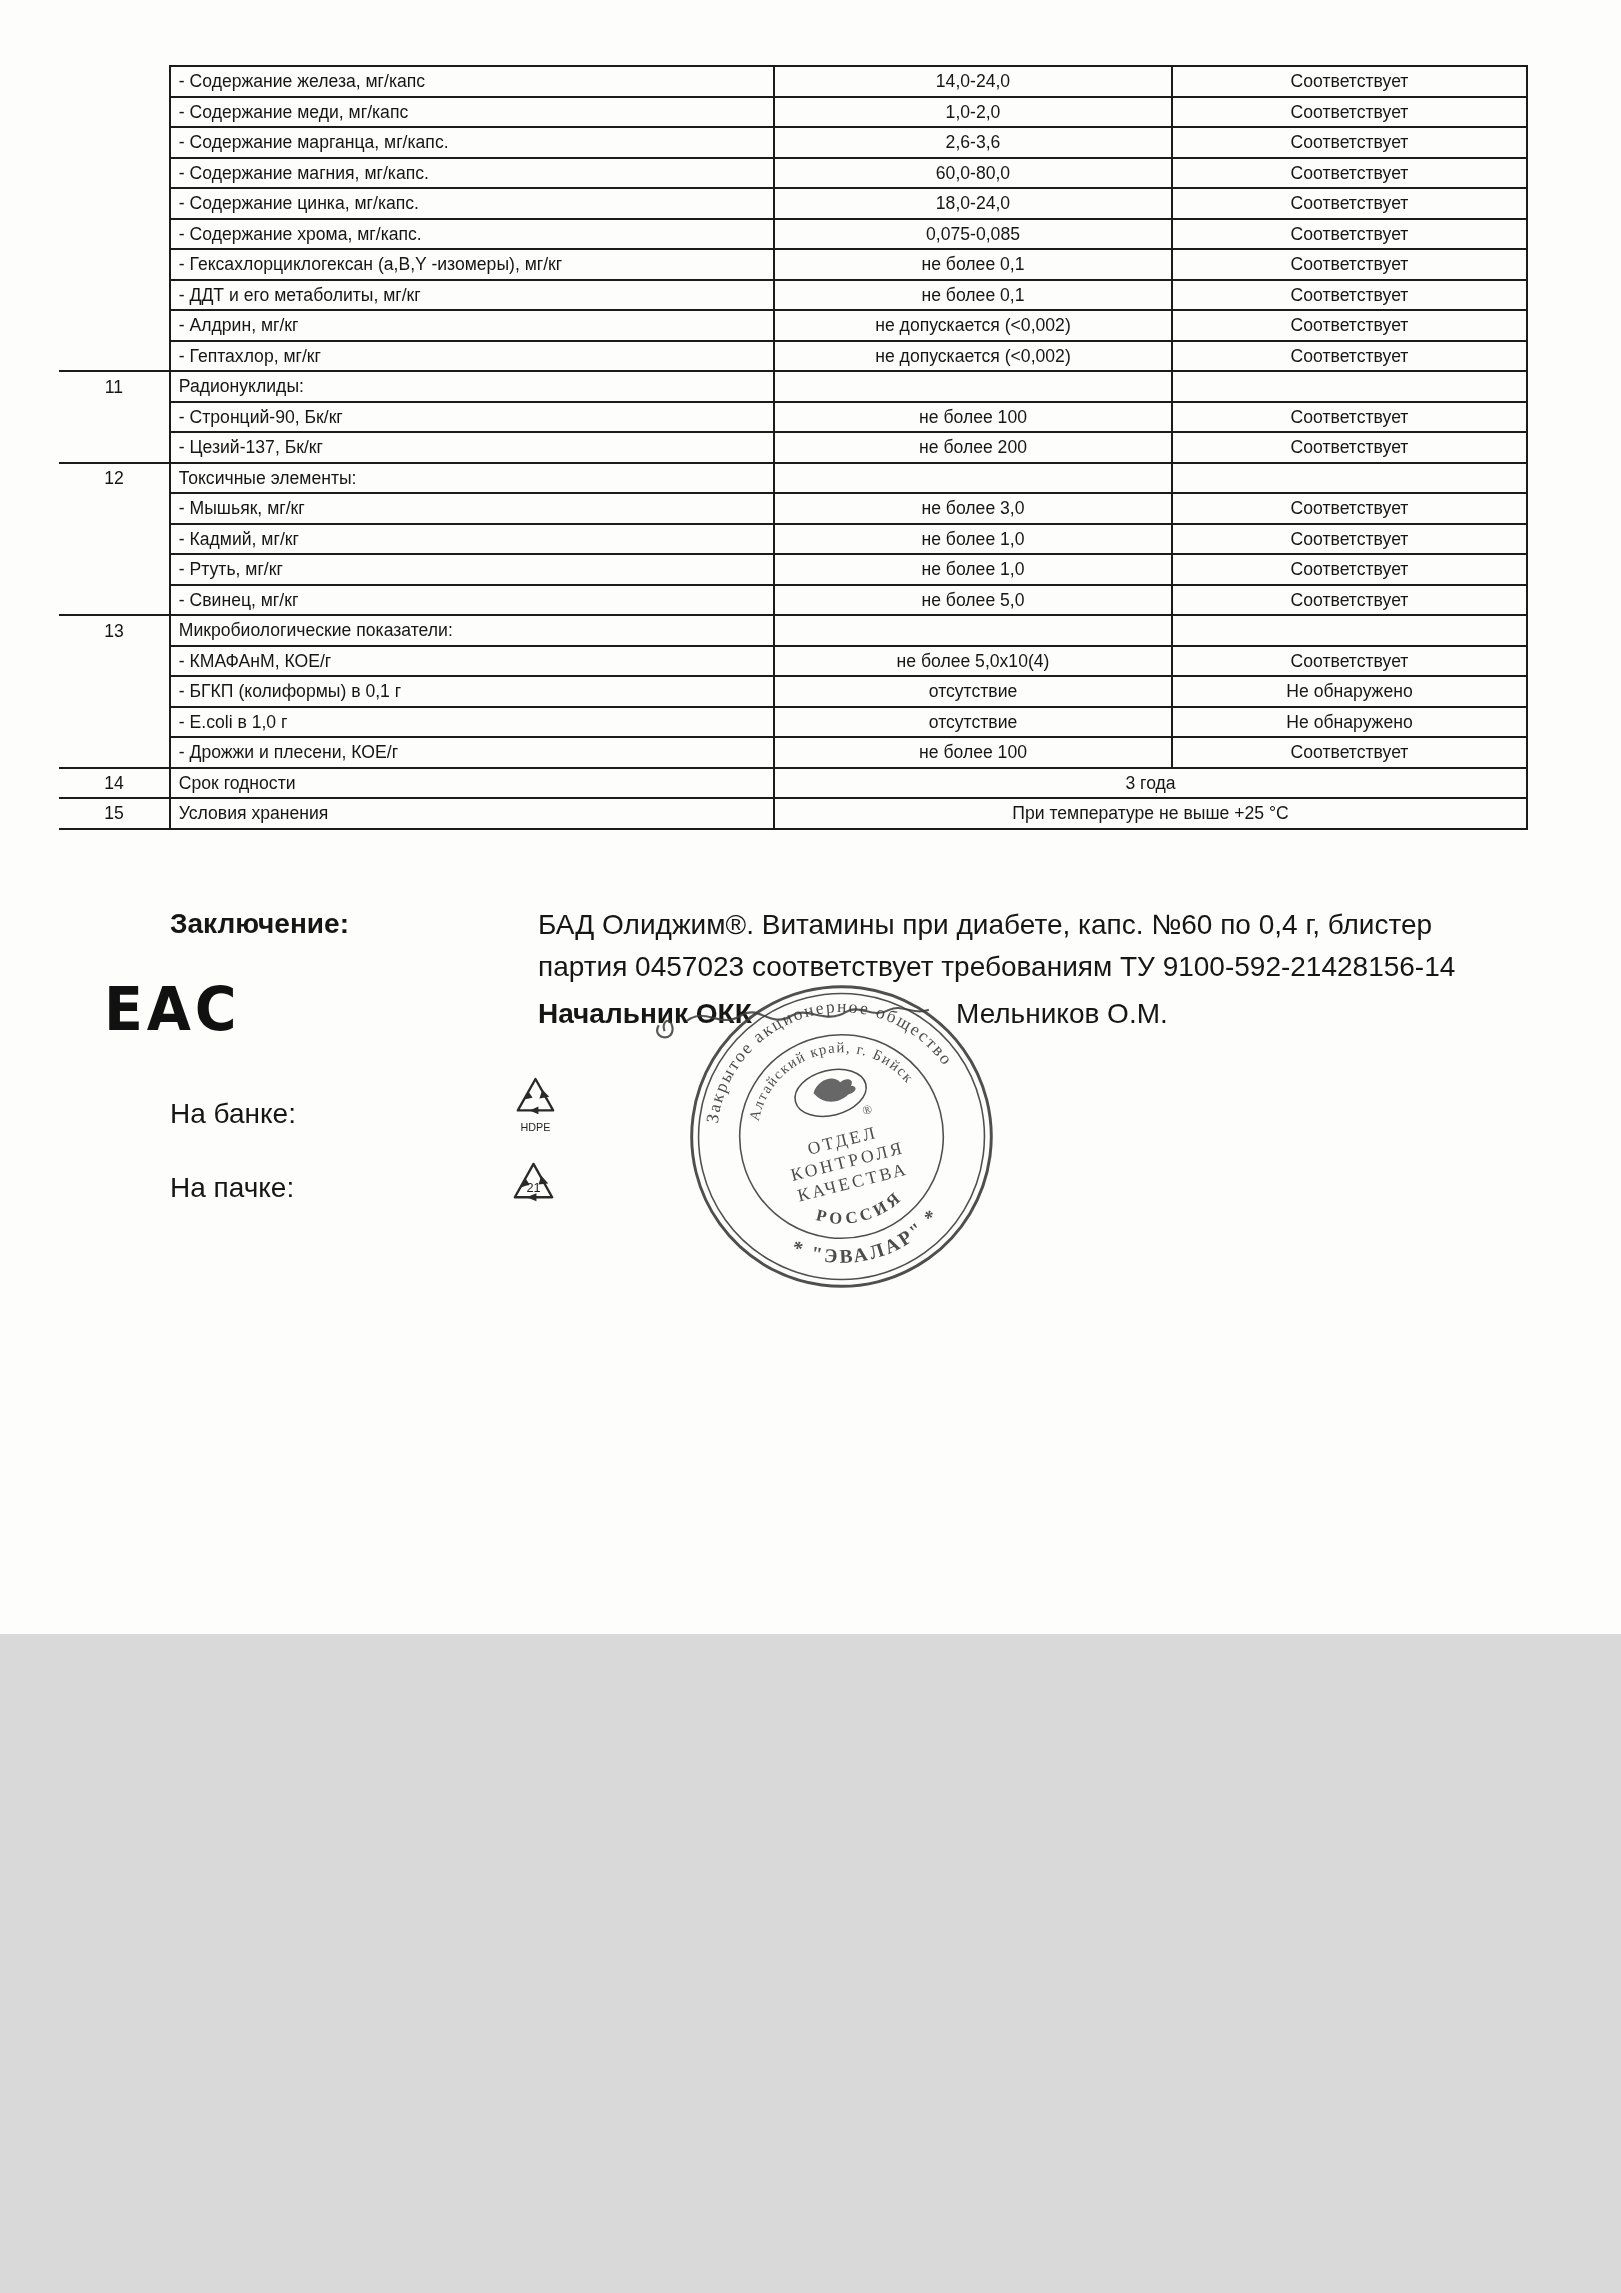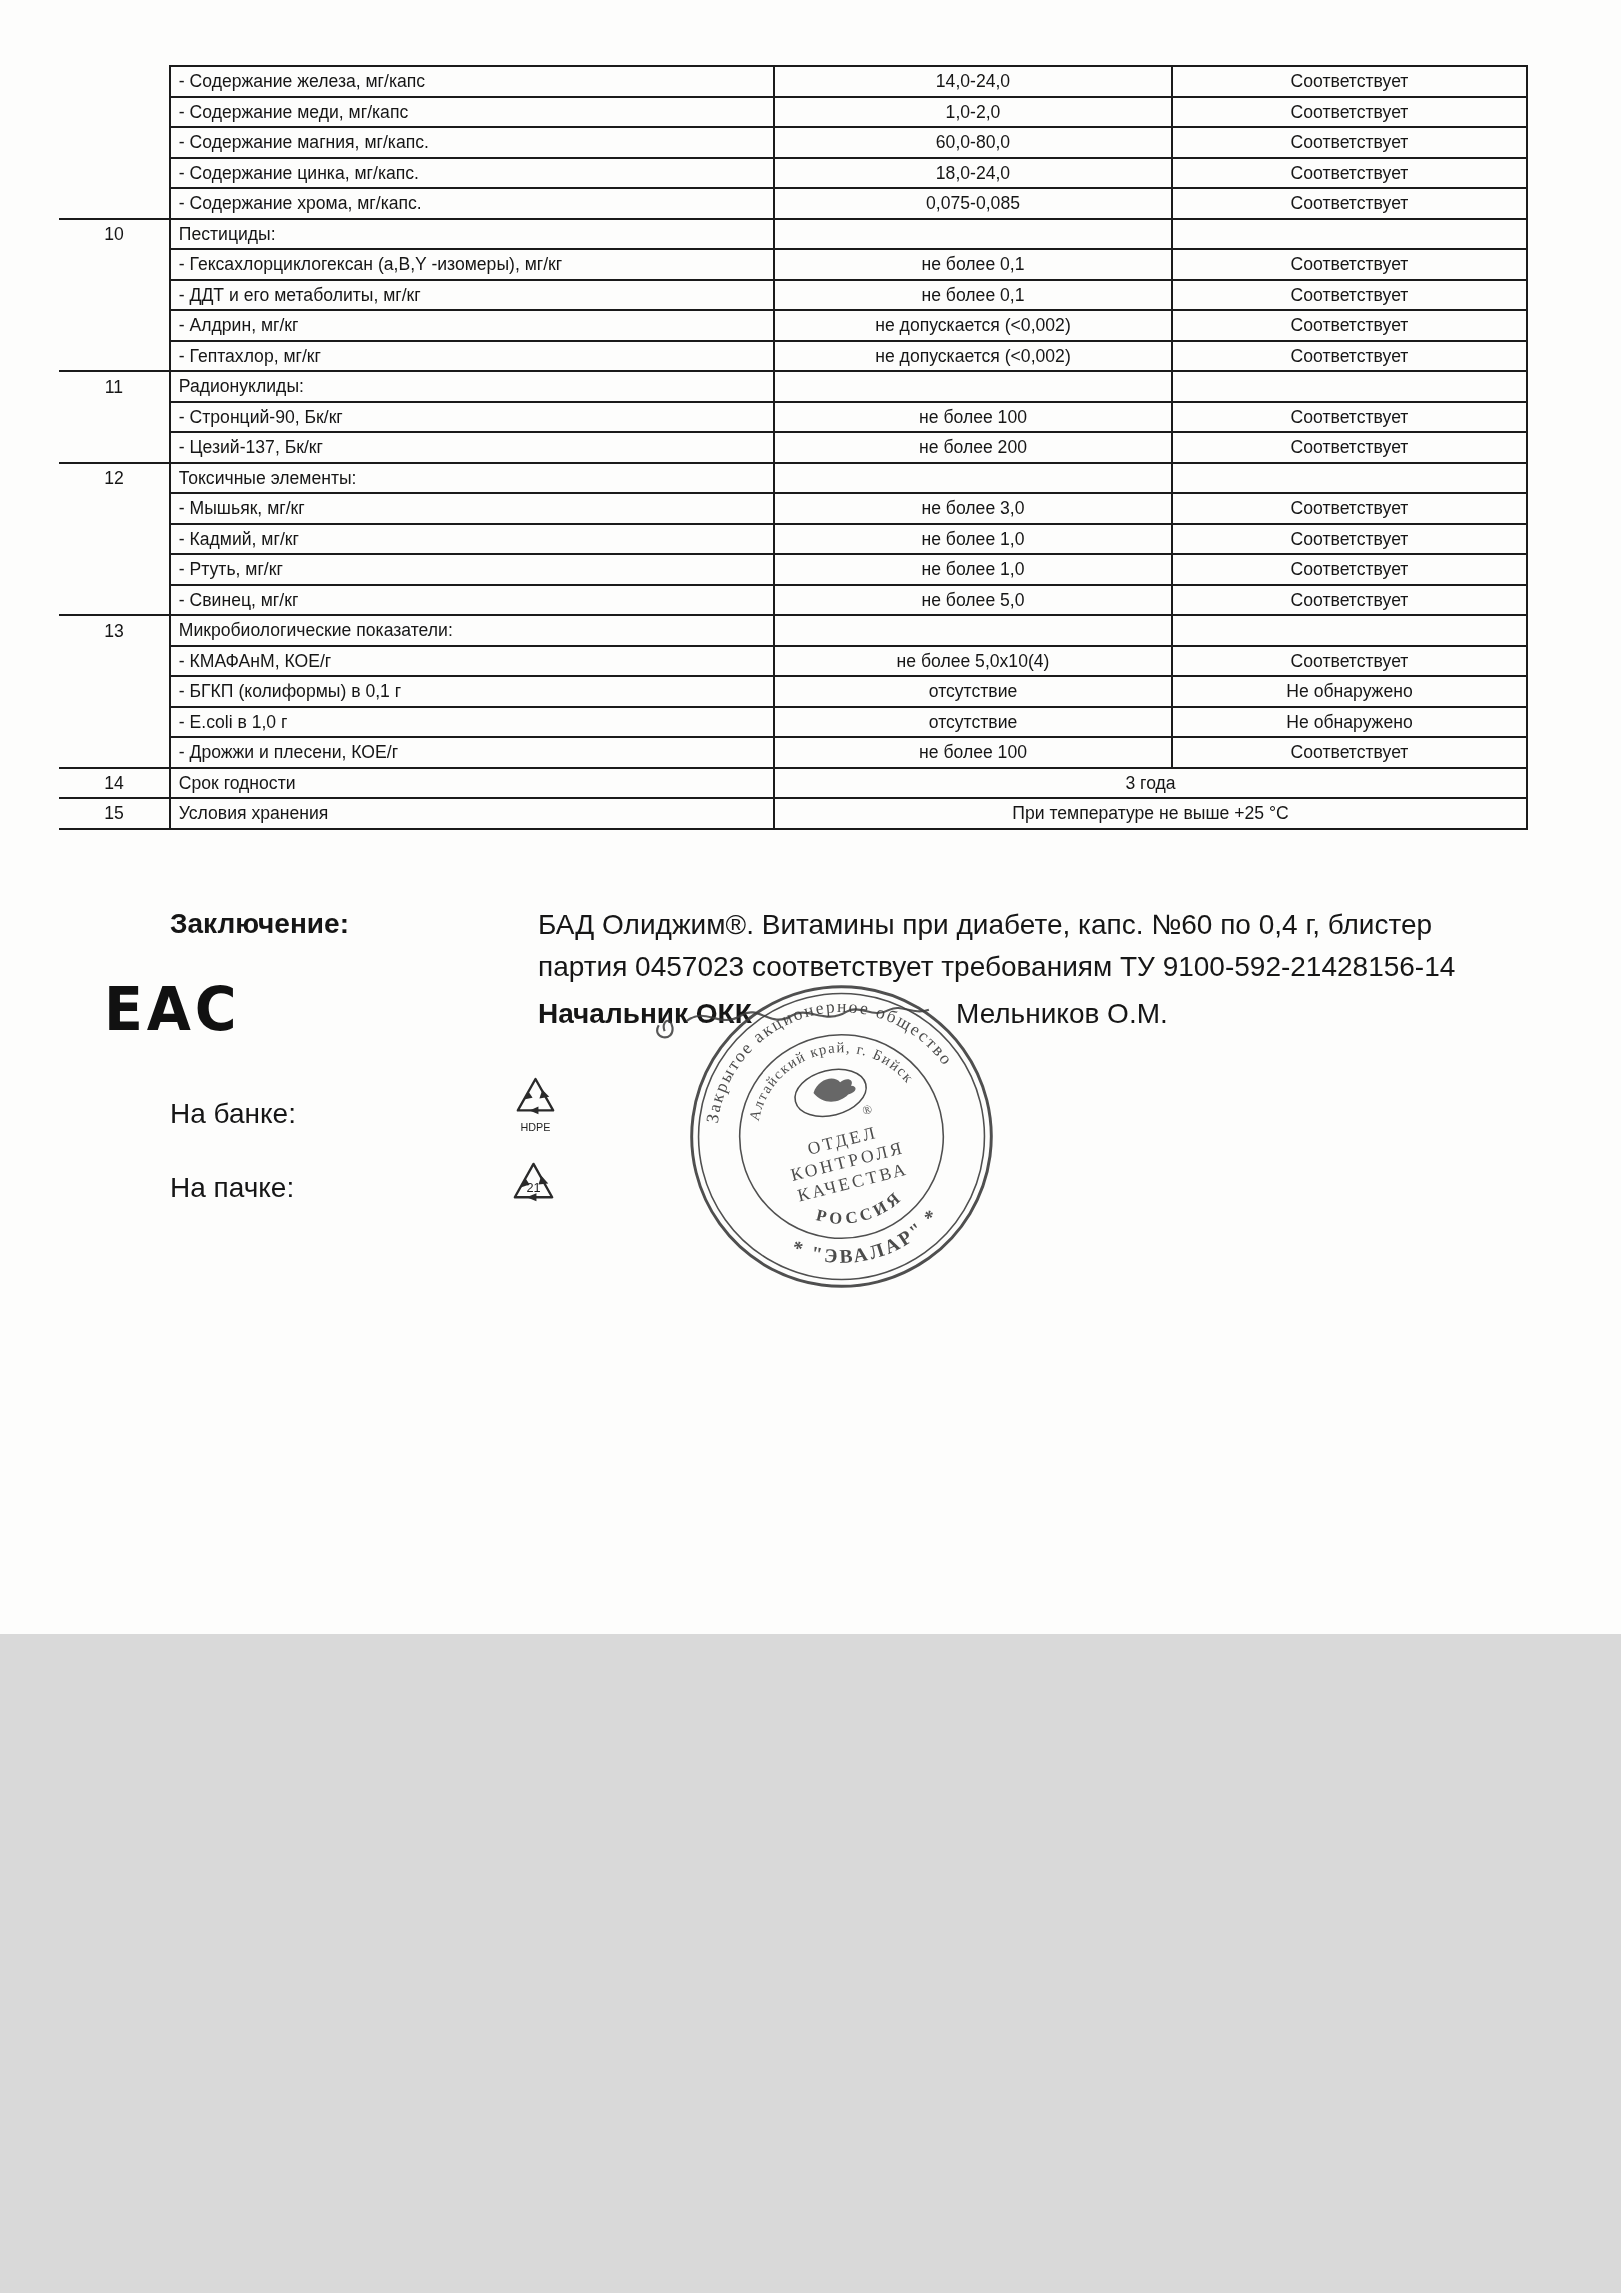--- a/index.html
+++ b/index.html
@@ -71,41 +71,41 @@
           <td class="c-result">Соответствует</td>
         </tr>
         <tr>
           <td class="c-num"></td>
           <td class="c-name">- Содержание меди,  мг/капс</td>
           <td class="c-value">1,0-2,0</td>
           <td class="c-result">Соответствует</td>
         </tr>
         <tr>
           <td class="c-num"></td>
+          <td class="c-name">- Содержание марганца,  мг/капс.</td>
+          <td class="c-value">2,6-3,6</td>
+          <td class="c-result">Соответствует</td>
+        </tr>
+        <tr>
+          <td class="c-num"></td>
           <td class="c-name">- Содержание магния,  мг/капс.</td>
           <td class="c-value">60,0-80,0</td>
           <td class="c-result">Соответствует</td>
         </tr>
         <tr>
           <td class="c-num"></td>
           <td class="c-name">- Содержание цинка,  мг/капс.</td>
           <td class="c-value">18,0-24,0</td>
           <td class="c-result">Соответствует</td>
         </tr>
         <tr>
           <td class="c-num"></td>
           <td class="c-name">- Содержание хрома,  мг/капс.</td>
           <td class="c-value">0,075-0,085</td>
           <td class="c-result">Соответствует</td>
-        </tr>
-        <tr class="section">
-          <td class="c-num">10</td>
-          <td class="c-name">Пестициды:</td>
-          <td class="c-value"></td>
-          <td class="c-result"></td>
         </tr>
         <tr>
           <td class="c-num"></td>
           <td class="c-name">- Гексахлорциклогексан (а,B,Y -изомеры),  мг/кг</td>
           <td class="c-value">не более 0,1</td>
           <td class="c-result">Соответствует</td>
         </tr>
         <tr>
           <td class="c-num"></td>
           <td class="c-name">- ДДТ и его метаболиты,  мг/кг</td>

